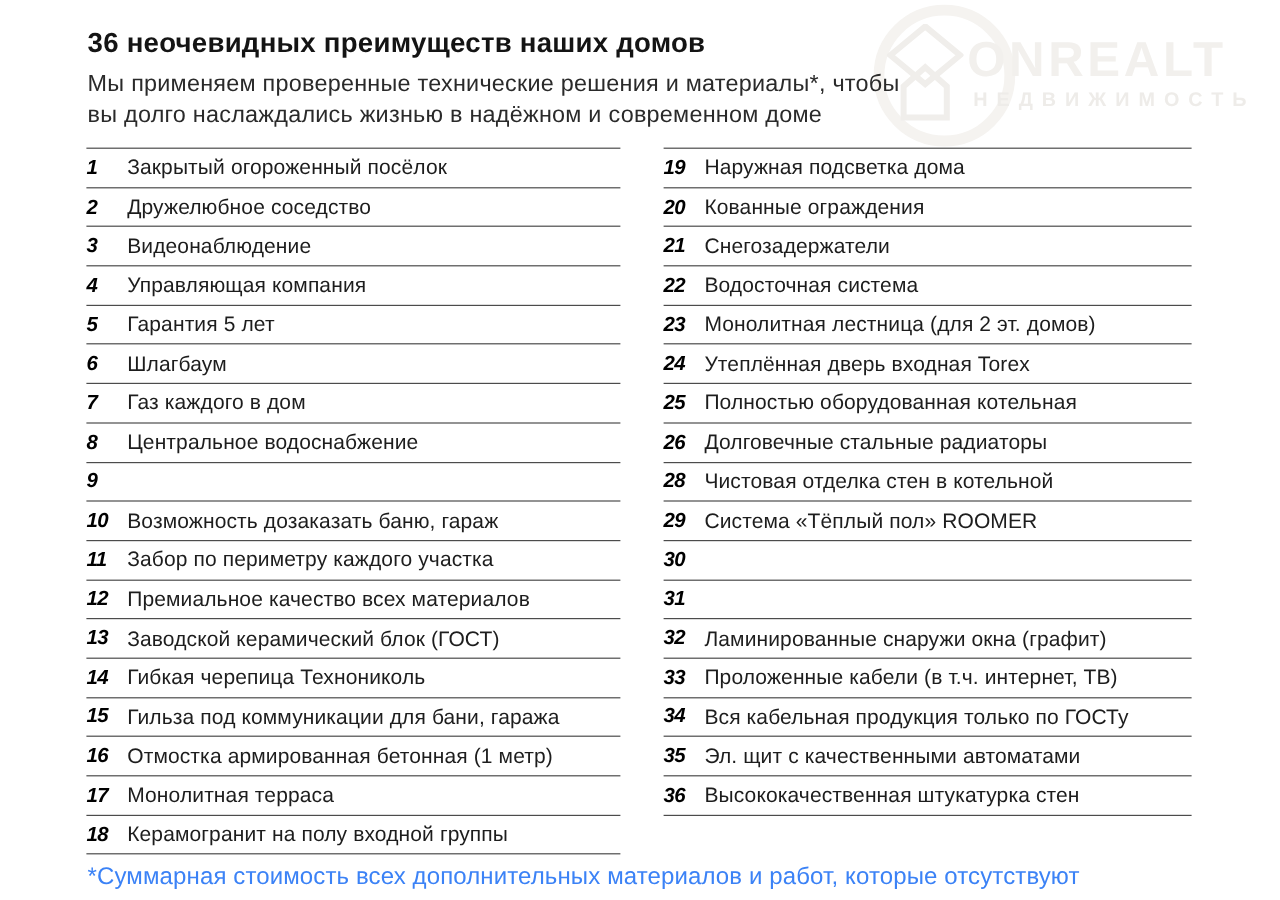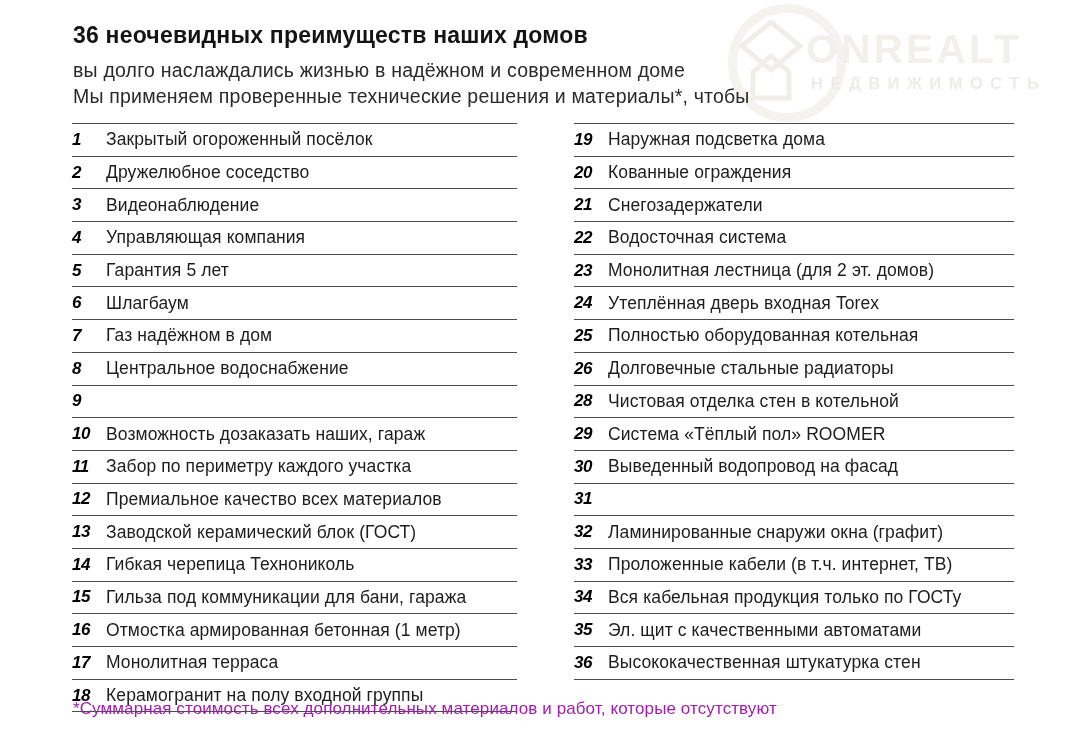--- a/index.html
+++ b/index.html
@@ -42,64 +42,64 @@
     line-height:26px;letter-spacing:.2px;white-space:nowrap;
   }
 
   
   .col{
     position:absolute;top:123px;
     border-top:1.4px solid #4c4c4c;
     box-sizing:border-box;
   }
   .col-left{left:72px;width:445px;}
-  .col-right{left:574px;width:440px;}
+  .col-right{left:553px;width:440px;}
   .row{
     height:32.7px;
     display:flex;align-items:center;
     border-bottom:1.4px solid #4c4c4c;
     box-sizing:border-box;
   }
   .row .num{
     flex:0 0 27px;
     font-style:italic;font-weight:900;font-size:17px;
     color:#000000;letter-spacing:-.5px;
   }
   .row .label{
     margin-left:7px;
     font-size:17.5px;font-weight:500;color:#1d1d1d;
     letter-spacing:.1px;white-space:nowrap;
   }
 
   
   .footnote{
-    position:absolute;left:73px;top:694px;
-    font-size:17px;color:#a21caf;line-height:30px;
+    position:absolute;left:73px;top:716px;
+    font-size:20px;color:#3b82f6;line-height:30px;
     letter-spacing:.1px;white-space:nowrap;
   }
 </style>
 </head>
 <body>
 
 <div class="page">
 
   <div class="wm-circle"></div>
   <span class="wm-house">
     <svg width="64" height="82" viewBox="0 0 64 82" fill="none">
       <path d="M32 2 L61 26 L32 50 L3 26 Z" stroke="#f0eeeb" stroke-width="5" fill="none"></path>
       <path d="M14 78 L14 52 L32 36 L50 52 L50 78 Z" stroke="#f0eeeb" stroke-width="5" fill="none"></path>
     </svg>
   </span>
   <div class="wm-brand">ONREALT</div>
   <div class="wm-tagline">НЕДВИЖИМОСТЬ</div>
 
   <h1 class="title" style="margin:0;">36 неочевидных преимуществ наших домов</h1>
   <div class="subtitle">
+    <div>Мы применяем проверенные технические решения и материалы*, чтобы</div>
     <div>вы долго наслаждались жизнью в надёжном и современном доме</div>
-    <div>Мы применяем проверенные технические решения и материалы*, чтобы</div>
   </div>
 
   <div class="col col-left" id="col-left">
       <div class="row">
         <span class="num">1</span>
         <span class="label">Закрытый огороженный посёлок</span>
       </div>
       <div class="row">
         <span class="num">2</span>
         <span class="label">Дружелюбное соседство</span>
@@ -115,32 +115,32 @@
       <div class="row">
         <span class="num">5</span>
         <span class="label">Гарантия 5 лет</span>
       </div>
       <div class="row">
         <span class="num">6</span>
         <span class="label">Шлагбаум</span>
       </div>
       <div class="row">
         <span class="num">7</span>
-        <span class="label">Газ надёжном в дом</span>
+        <span class="label">Газ каждого в дом</span>
       </div>
       <div class="row">
         <span class="num">8</span>
         <span class="label">Центральное водоснабжение</span>
       </div>
       <div class="row">
         <span class="num">9</span>
       </div>
       <div class="row">
         <span class="num">10</span>
-        <span class="label">Возможность дозаказать наших, гараж</span>
+        <span class="label">Возможность дозаказать баню, гараж</span>
       </div>
       <div class="row">
         <span class="num">11</span>
         <span class="label">Забор по периметру каждого участка</span>
       </div>
       <div class="row">
         <span class="num">12</span>
         <span class="label">Премиальное качество всех материалов</span>
       </div>
       <div class="row">
@@ -204,21 +204,20 @@
       <div class="row">
         <span class="num">28</span>
         <span class="label">Чистовая отделка стен в котельной</span>
       </div>
       <div class="row">
         <span class="num">29</span>
         <span class="label">Система «Тёплый пол» ROOMER</span>
       </div>
       <div class="row">
         <span class="num">30</span>
-        <span class="label">Выведенный водопровод на фасад</span>
       </div>
       <div class="row">
         <span class="num">31</span>
       </div>
       <div class="row">
         <span class="num">32</span>
         <span class="label">Ламинированные снаружи окна (графит)</span>
       </div>
       <div class="row">
         <span class="num">33</span>

